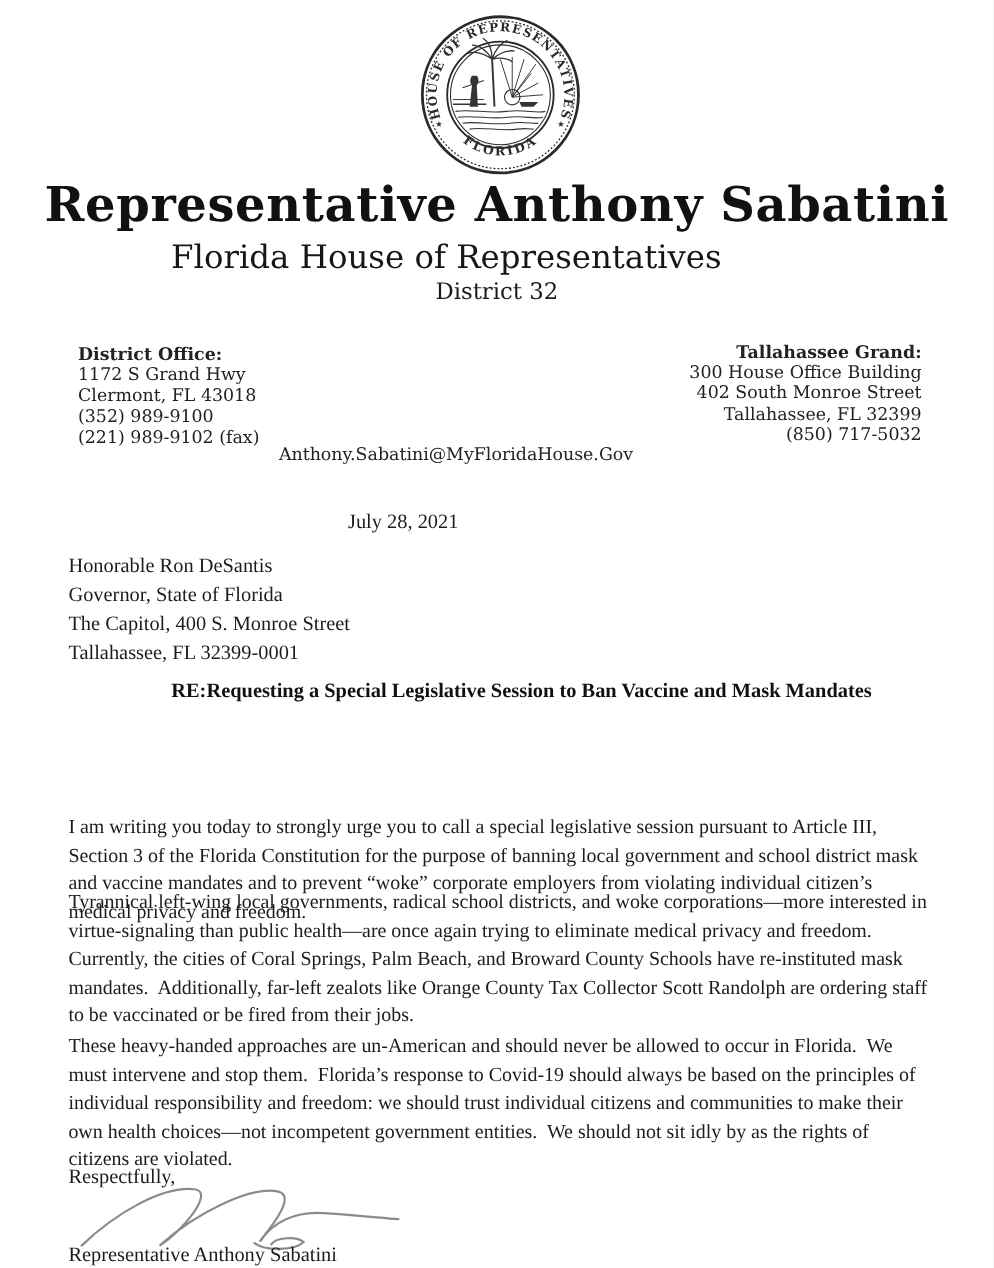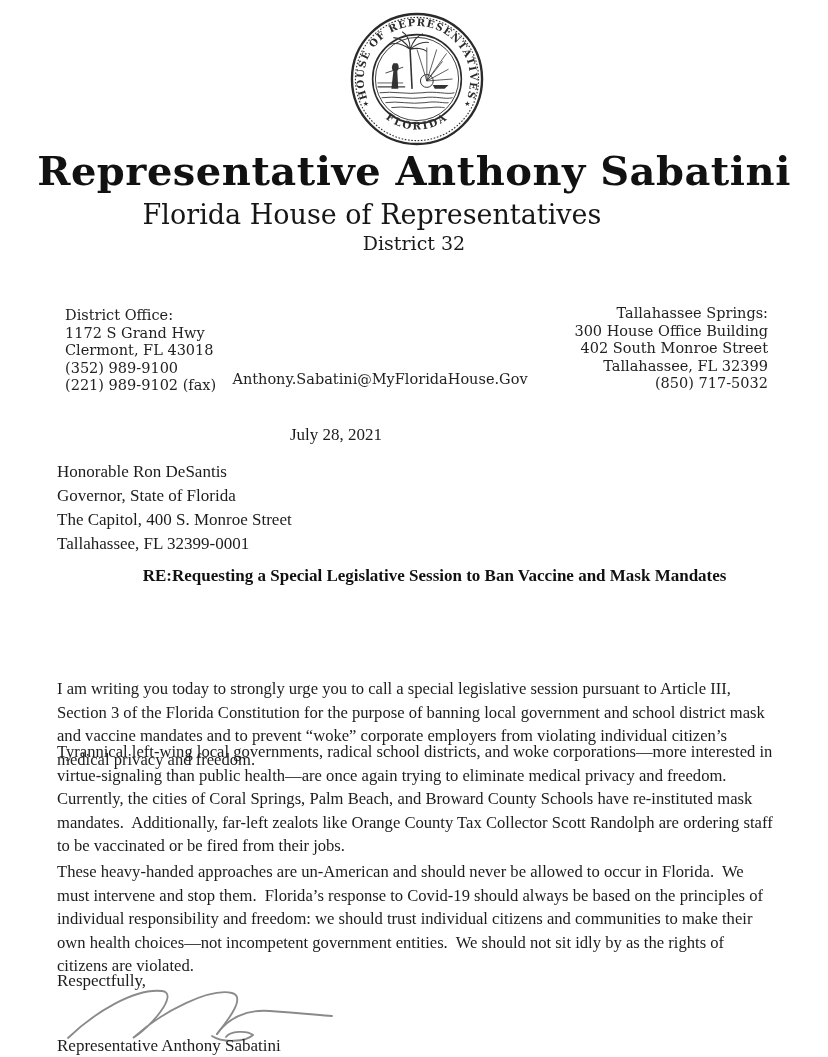--- a/index.html
+++ b/index.html
@@ -30,21 +30,21 @@
   .hdr-district{
     left:0;top:232px;width:828px;text-align:center;
     font-family:"DejaVu Serif", serif;
     font-size:19px;line-height:23px;color:#1a1a1a;
   }
   
   .office{
     font-family:"DejaVu Serif", serif;
     font-size:14.5px;line-height:17.5px;color:#222;
   }
-  .office .lbl{font-weight:normal;margin-top:20px;}
+  .office .lbl{font-weight:bold;}
   .office-left{left:65px;top:287px;width:300px;text-align:left;}
   .office-right{left:428px;top:285px;width:340px;text-align:right;}
   .email-line{
     left:0;top:371px;width:760px;text-align:center;
     font-family:"DejaVu Serif", serif;
     font-size:14.5px;color:#222;
   }
   
   .dateline{
     left:0;top:425px;width:672px;text-align:center;
@@ -138,21 +138,21 @@
   <div class="abs hdr-district">District 32</div>
 
   <div class="abs office office-left">
     <div class="lbl">District Office:</div>
     <div>1172 S Grand Hwy</div>
     <div>Clermont, FL 43018</div>
     <div>(352) 989-9100</div>
     <div>(221) 989-9102 (fax)</div>
   </div>
   <div class="abs office office-right">
-    <div class="lbl">Tallahassee Springs:</div>
+    <div class="lbl">Tallahassee Grand:</div>
     <div>300 House Office Building</div>
     <div>402 South Monroe Street</div>
     <div>Tallahassee, FL 32399</div>
     <div>(850) 717-5032</div>
   </div>
   <div class="abs email-line">Anthony.Sabatini@MyFloridaHouse.Gov</div>
 
   <div class="abs dateline">July 28, 2021</div>
 
   <div class="abs recipient">

